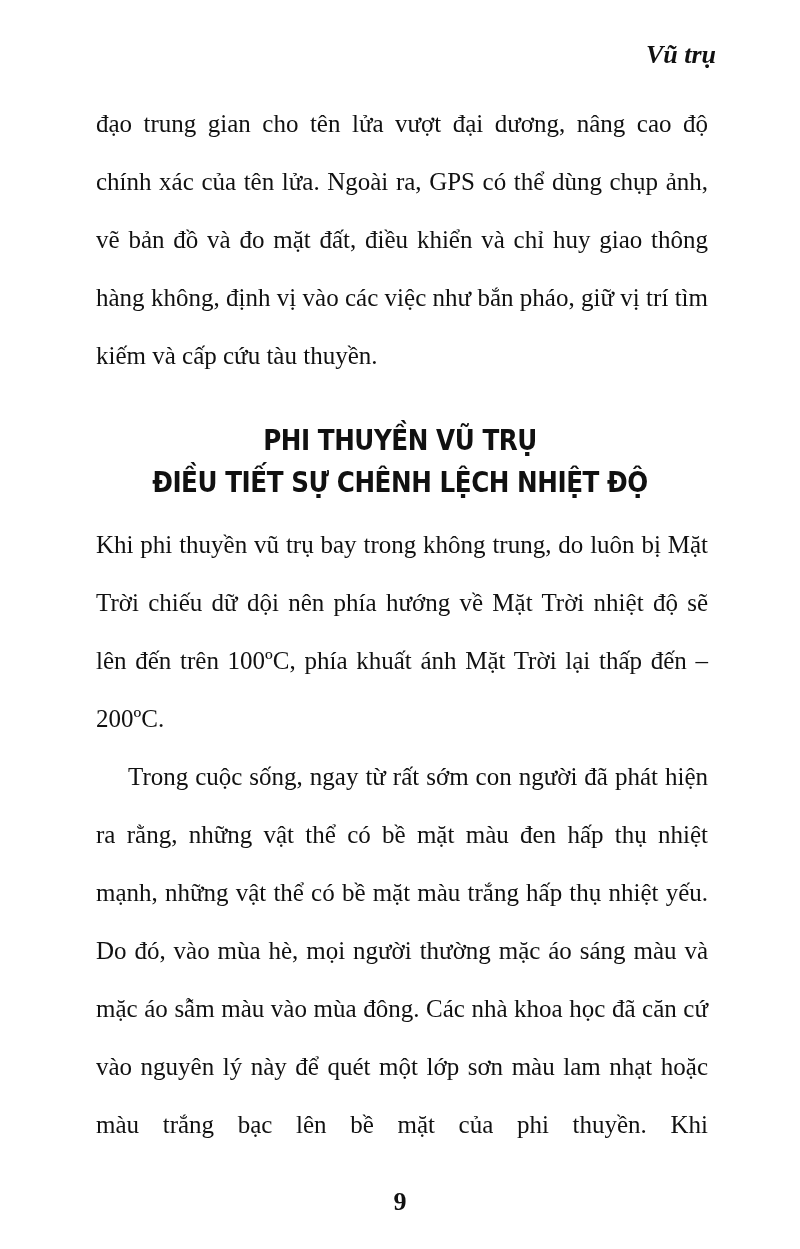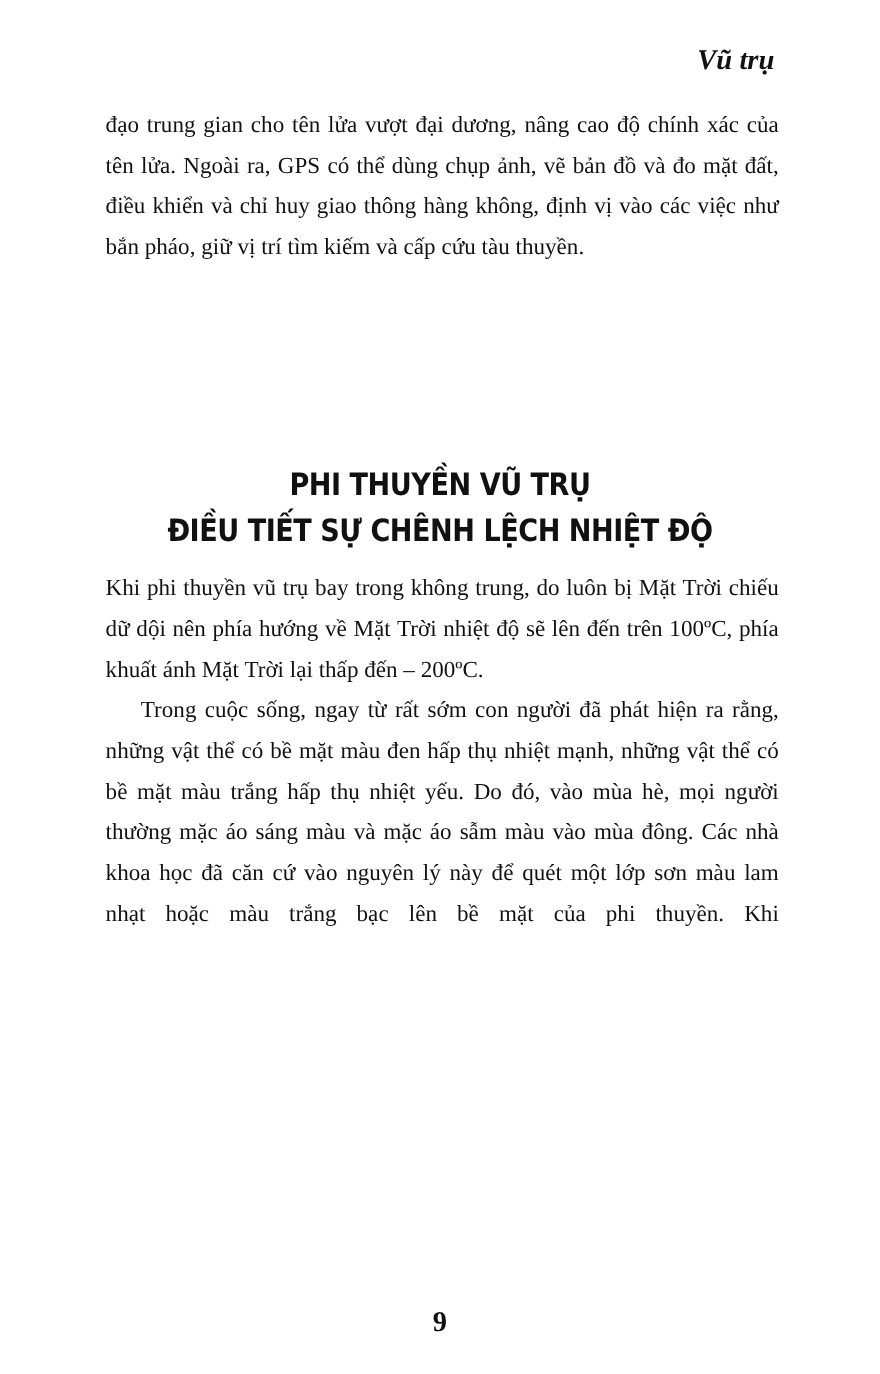--- a/index.html
+++ b/index.html
@@ -1,18 +1,18 @@
 <!DOCTYPE html>
 <html><head>
 <meta charset="utf-8">
 <style>
   html, body { margin: 0; padding: 0; background: #ffffff; }
   body { width: 800px; height: 1249px; position: relative; overflow: hidden; color: #111; font-family: "Liberation Serif", serif; }
-  .running-head { position: absolute; top: 40px; right: 96px; font-size: 26px; font-style: italic; font-weight: bold; }
-  .body-text { position: absolute; left: 96px; width: 612px; font-size: 21px; line-height: 37px; text-align: justify; }
+  .running-head { position: absolute; top: 40px; right: 84px; font-size: 26px; font-style: italic; font-weight: bold; }
+  .body-text { position: absolute; left: 96px; width: 612px; font-size: 25px; line-height: 58px; text-align: justify; }
   .body-text p { margin: 0; text-align: justify; text-align-last: left; }
   .indent { text-indent: 32px; }
   .block1 { top: 95px; }
   .heading { position: absolute; top: 420px; left: 0; width: 800px; text-align: center; font-family: "DejaVu Sans", sans-serif; font-weight: bold; font-size: 28px; line-height: 42px; letter-spacing: -0.5px; transform: scaleX(0.88); transform-origin: 400px 0; }
   .heading div { white-space: nowrap; }
   .block2 { top: 486px; margin-top: 30px; }
   .page-num { position: absolute; top: 1187px; left: 0; width: 800px; text-align: center; font-size: 26px; font-weight: bold; }
 </style>
 </head>
 <body>

